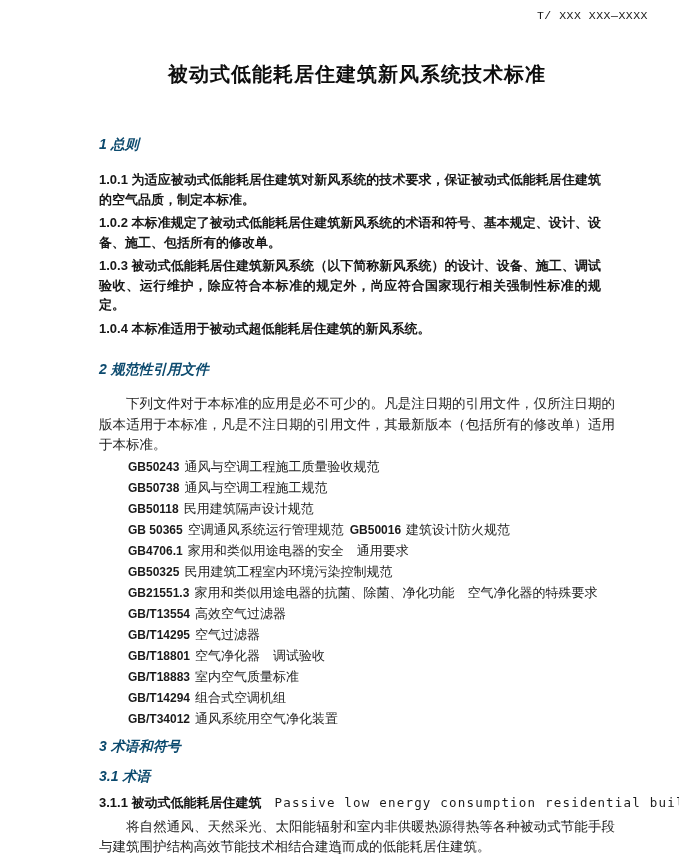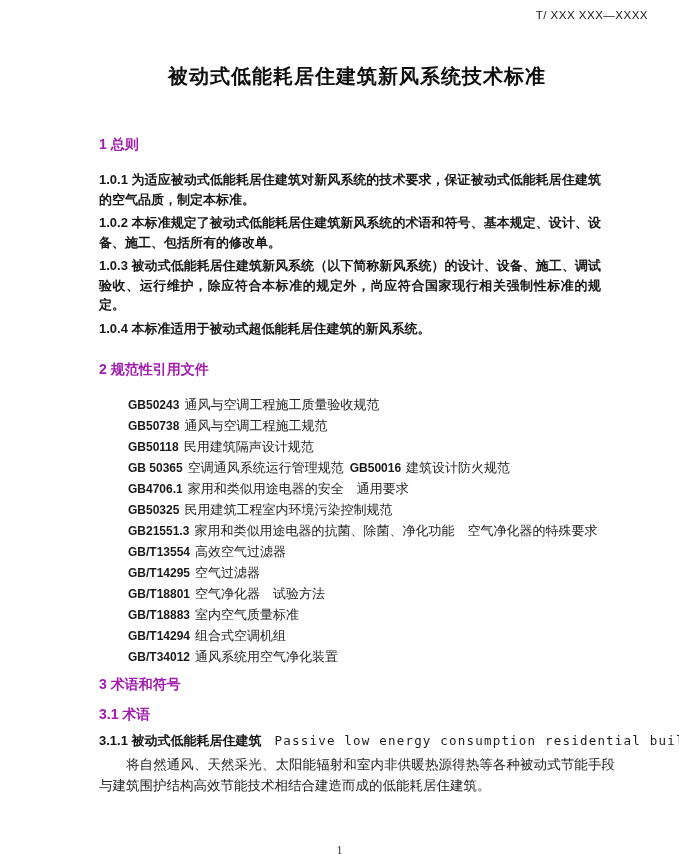--- a/index.html
+++ b/index.html
@@ -9,36 +9,36 @@
     position: relative;
     overflow: hidden;
     font-family: "Liberation Sans", sans-serif;
     color: #1b1b1b;
     -webkit-font-smoothing: antialiased;
   }
   .page { width: 679px; height: 854px; position: relative; overflow: hidden; }
 
   .header-code {
     position: absolute; top: 9px; right: 31px;
-    font-family: Liberation Sans, sans-serif;
+    font-family: Liberation Mono, monospace;
     font-size: 11.5px; letter-spacing: 0.5px; color: #161616; text-align: right;
   }
 
   .content { padding: 0 64px 0 99px; }
 
   .doc-title {
     margin: 63px 0 0 0;
     text-align: center;
-    font-family: Liberation Sans, sans-serif;
+    font-family: Liberation Mono, monospace;
     font-weight: bold; font-size: 20px; line-height: 26px;
     letter-spacing: 1px; color: #0e0e0e;
   }
 
   .h-sec {
-    font-weight: bold; font-size: 14px; line-height: 19px; color: #a21caf;
+    font-weight: bold; font-size: 14px; line-height: 19px; color: #0c4a6e; font-style: italic;
   }
   .h-sec1 { margin: 46px 0 16px 0; }
   .h-sec2 { margin: 22px 0 15px 0; }
   .h-sec3 { margin: 8px 0 0 0; }
   .h-sub  { margin: 11px 0 0 0; font-size: 14px; line-height: 18px; }
 
   .clause {
     margin: 0 14px 4px 0;
     font-weight: bold; font-size: 13px; line-height: 19.5px;
     text-align: justify; color: #171717;
@@ -95,32 +95,33 @@
 
     <div class="h-sec h-sec1">1 总则</div>
 
     <p class="clause">1.0.1 为适应被动式低能耗居住建筑对新风系统的技术要求，保证被动式低能耗居住建筑的空气品质，制定本标准。</p>
     <p class="clause">1.0.2 本标准规定了被动式低能耗居住建筑新风系统的术语和符号、基本规定、设计、设备、施工、包括所有的修改单。</p>
     <p class="clause">1.0.3 被动式低能耗居住建筑新风系统（以下简称新风系统）的设计、设备、施工、调试验收、运行维护，除应符合本标准的规定外，尚应符合国家现行相关强制性标准的规定。</p>
     <p class="clause">1.0.4 本标准适用于被动式超低能耗居住建筑的新风系统。</p>
 
     <div class="h-sec h-sec2">2 规范性引用文件</div>
 
+    <p class="para-serif">下列文件对于本标准的应用是必不可少的。凡是注日期的引用文件，仅所注日期的版本适用于本标准，凡是不注日期的引用文件，其最新版本（包括所有的修改单）适用于本标准。</p>
 
     <ul class="ref-list">
       <li class="ref-item"><span class="ref-code">GB50243</span><span class="ref-name">通风与空调工程施工质量验收规范</span></li>
       <li class="ref-item"><span class="ref-code">GB50738</span><span class="ref-name">通风与空调工程施工规范</span></li>
       <li class="ref-item"><span class="ref-code">GB50118</span><span class="ref-name">民用建筑隔声设计规范</span></li>
       <li class="ref-item"><span class="ref-code">GB 50365</span><span class="ref-name">空调通风系统运行管理规范</span><span class="ref-code ref-code2">GB50016</span><span class="ref-name">建筑设计防火规范</span></li>
       <li class="ref-item"><span class="ref-code">GB4706.1</span><span class="ref-name">家用和类似用途电器的安全　通用要求</span></li>
       <li class="ref-item"><span class="ref-code">GB50325</span><span class="ref-name">民用建筑工程室内环境污染控制规范</span></li>
       <li class="ref-item"><span class="ref-code">GB21551.3</span><span class="ref-name">家用和类似用途电器的抗菌、除菌、净化功能　空气净化器的特殊要求</span></li>
       <li class="ref-item"><span class="ref-code">GB/T13554</span><span class="ref-name">高效空气过滤器</span></li>
       <li class="ref-item"><span class="ref-code">GB/T14295</span><span class="ref-name">空气过滤器</span></li>
-      <li class="ref-item"><span class="ref-code">GB/T18801</span><span class="ref-name">空气净化器　试验方法</span></li>
+      <li class="ref-item"><span class="ref-code">GB/T18801</span><span class="ref-name">空气净化器　调试验收</span></li>
       <li class="ref-item"><span class="ref-code">GB/T18883</span><span class="ref-name">室内空气质量标准</span></li>
       <li class="ref-item"><span class="ref-code">GB/T14294</span><span class="ref-name">组合式空调机组</span></li>
       <li class="ref-item"><span class="ref-code">GB/T34012</span><span class="ref-name">通风系统用空气净化装置</span></li>
     </ul>
 
     <div class="h-sec h-sec3">3 术语和符号</div>
 
     <div class="h-sec h-sub">3.1 术语</div>
 
     <div class="term-line first"><span class="term-cn">3.1.1 被动式低能耗居住建筑</span><span class="term-en">Passive low energy consumption residential building</span></div>

